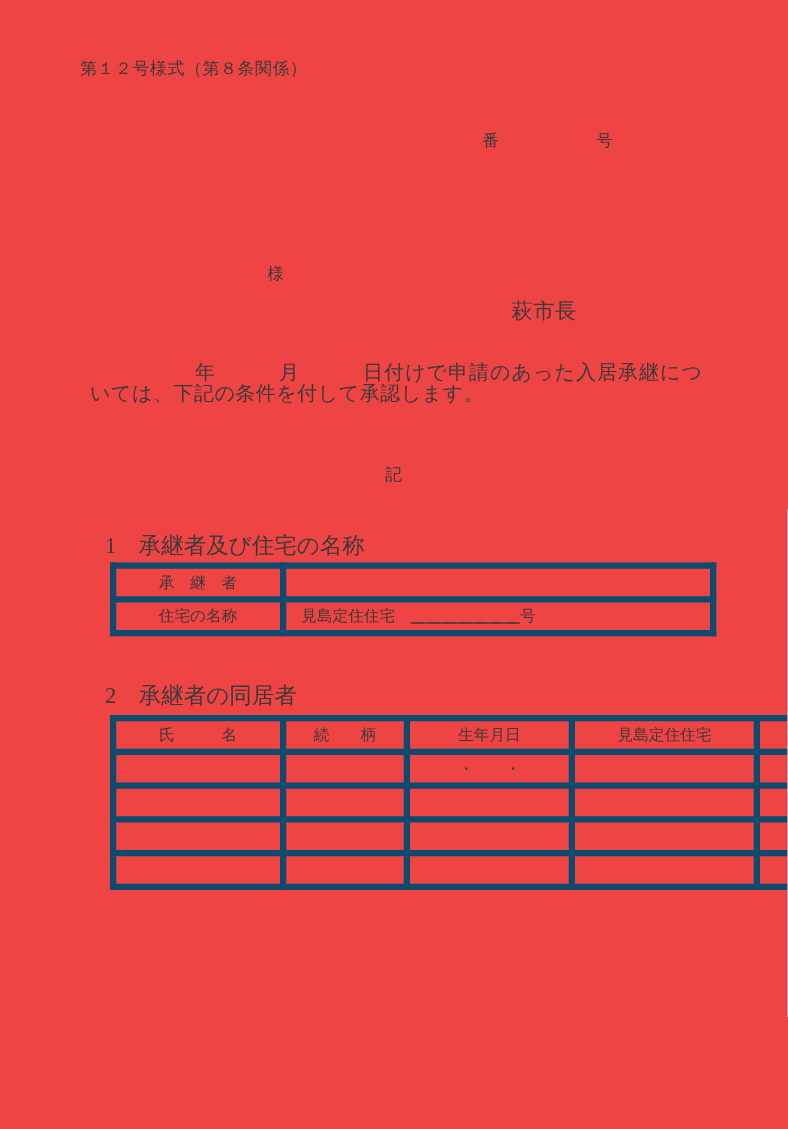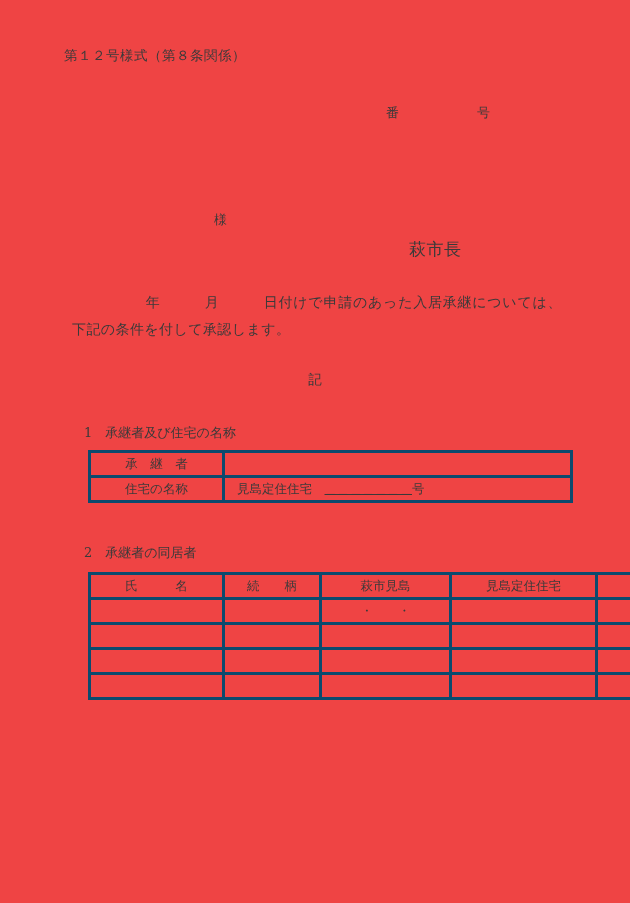--- a/index.html
+++ b/index.html
@@ -69,56 +69,57 @@
     top: 241px;
     font-size: 17px;
   }
 
   
   .body-para {
     position: absolute;
     left: 72px;
     top: 289px;
     width: 490px;
-    font-size: 14px;
-    line-height: 27px;
+    font-size: 16px;
+    line-height: 17px;
     text-align: justify;
     letter-spacing: 0.4px;
   }
 
   
   .ki {
     position: absolute;
     left: 0;
     right: 0;
     top: 371px;
     text-align: center;
     font-size: 13.5px;
   }
 
   
   .sec-head {
     position: absolute;
     left: 84px;
-    font-size: 13px;
-    white-space: pre;
+    font-size: 18px;
+    white-space: pre;
+    font-family: Liberation Serif, serif;
   }
   .sec1-head { top: 424px; }
   .sec2-head { top: 544px; }
 
   
   table.doc-table {
     position: absolute;
     border-collapse: collapse;
     table-layout: fixed;
     font-size: 12.5px;
   }
   table.doc-table td,
   table.doc-table th {
-    border: 3px solid #0c4a6e;
+    border: 5px solid #0c4a6e;
     height: 22px;
     padding: 0 12px;
     font-weight: normal;
     vertical-align: middle;
     white-space: pre;
     line-height: 1.1;
   }
 
   
   #table-successor {
@@ -191,21 +192,21 @@
     </tbody>
   </table>
 
   <div class="sec-head sec2-head">2　承継者の同居者</div>
 
   <table class="doc-table" id="table-cohabitants">
     <thead>
       <tr>
         <th class="col-name">氏　　　名</th>
         <th class="col-rel">続　　柄</th>
-        <th class="col-dob">萩市見島</th>
+        <th class="col-dob">生年月日</th>
         <th class="col-job">見島定住住宅</th>
         <th class="col-extra"></th>
       </tr>
     </thead>
     <tbody>
       <tr>
         <td class="col-name"></td>
         <td class="col-rel"></td>
         <td class="col-dob">・　　・</td>
         <td class="col-job"></td>

